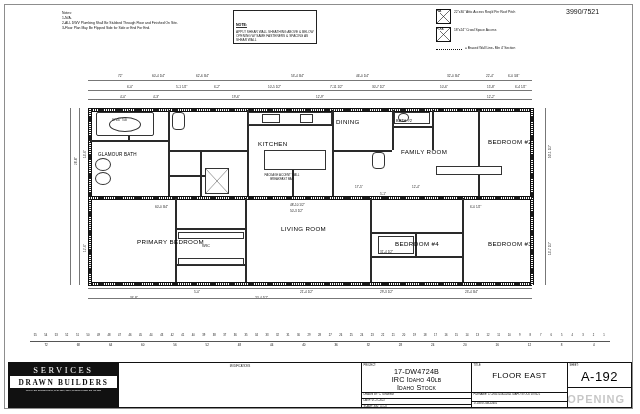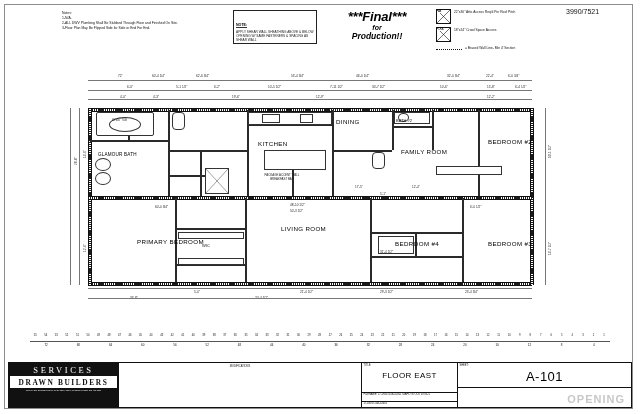--- a/index.html
+++ b/index.html
@@ -68,25 +68,20 @@
     <div>1-N/A.</div>
     <div>2-ALL DWV Plumbing Shall Be Stubbed Through Floor and Finished On Site.</div>
     <div>3-Floor Plan May Be Flipped Side for Side or End For End.</div>
   </div>
 
   <div class="abs notebox" style="left:233px;top:10px;width:78px;">
     <div class="hd">NOTE:</div>
     <div class="t" style="white-space:normal;">APPLY SHEAR WALL SHEATHING ABOVE &amp; BELOW OPENING W/ SAME FASTENERS &amp; SPACING AS SHEAR WALL</div>
   </div>
 
-  <div class="abs stamp" style="left:318px;top:9px;width:118px;">
-    <div class="l1">***Final***</div>
-    <div class="l2">for</div>
-    <div class="l3">Production!!</div>
-  </div>
 
   <div class="abs" style="left:436px;top:9px;width:120px;">
     <div class="legend-row">
       <div class="legend-box">
         <svg width="13" height="13">
             <line x1="0" y1="0" x2="13" y2="13" stroke="#111" stroke-width="0.6"></line>
             <line x1="13" y1="0" x2="0" y2="13" stroke="#111" stroke-width="0.6"></line>
           </svg>
         <span class="tag">AA</span>
       </div>
@@ -331,28 +326,37 @@
     <div class="tb-cell logo-box" style="width:110px;">
       <div class="logo-1">SERVICES</div>
       <div class="logo-2">DRAWN BUILDERS</div>
       <div class="logo-addr">1742 W. BIG SPRINGS ROAD, EAST 1800, TROY, ID 83871  PHONE: 208-413-8200</div>
     </div>
 
     <div class="tb-cell" style="width:243px;">
       <div class="abs" style="left:50%;top:2px;transform:translateX(-50%);font-size:2.6px;color:#111;">MODIFICATIONS</div>
     </div>
 
+    <div class="tb-cell" style="width:110px;">
+      <div class="tb-label">PROJECT:</div>
+      <div class="proj-txt" style="margin-top:5px;">17-DW4724B</div>
+      <div class="proj-txt">IRC Idaho 40lb</div>
+      <div class="proj-txt">Idaho Stock</div>
+      <div class="subrow" style="top:29px;">DRAWN BY: C. Schwenke</div>
+      <div class="subrow" style="top:35px;">DATE: 07-27-2022</div>
+      <div class="subrow" style="top:41px;">SCALE: 3/32" = 1'-0"</div>
+    </div>
 
     <div class="tb-cell" style="width:96px;">
       <div class="tb-label">TITLE:</div>
       <div class="ftitle" style="margin-top:8px;">FLOOR EAST</div>
       <div class="subrow" style="top:29px;">FILENAME: 17-DW4724B-42601 IDAHO STOCK 5876/21</div>
       <div class="subrow" style="top:38px;">17-DW4724B-42601</div>
     </div>
 
     <div class="tb-cell" style="width:64px;border-right:none;flex:1;">
       <div class="tb-label">SHEET:</div>
-      <div class="sheetno" style="margin-top:6px;">A-101</div>
+      <div class="sheetno" style="margin-top:6px;">A-192</div>
       <div class="subrow" style="top:24px;height:22px;"></div>
       <div class="abs wm">OPENING</div>
     </div>
   </div>
 </div>
 
 </body></html>

